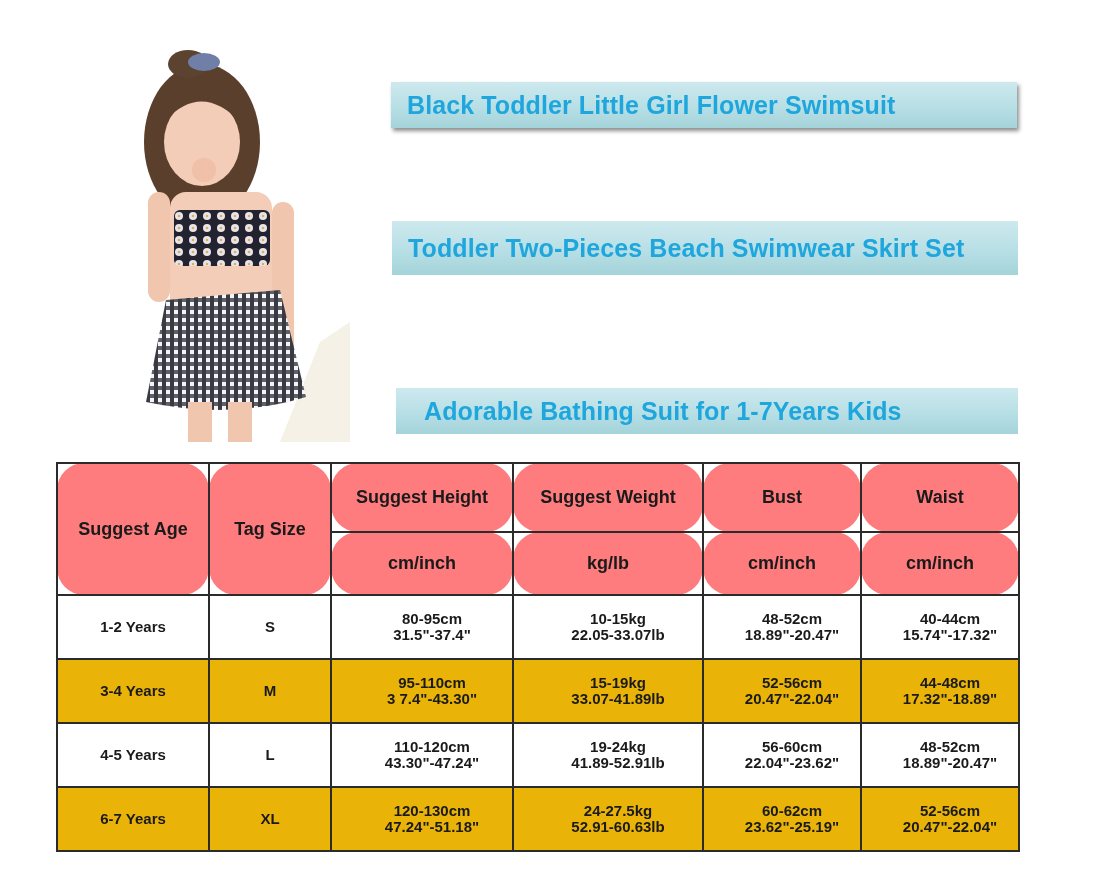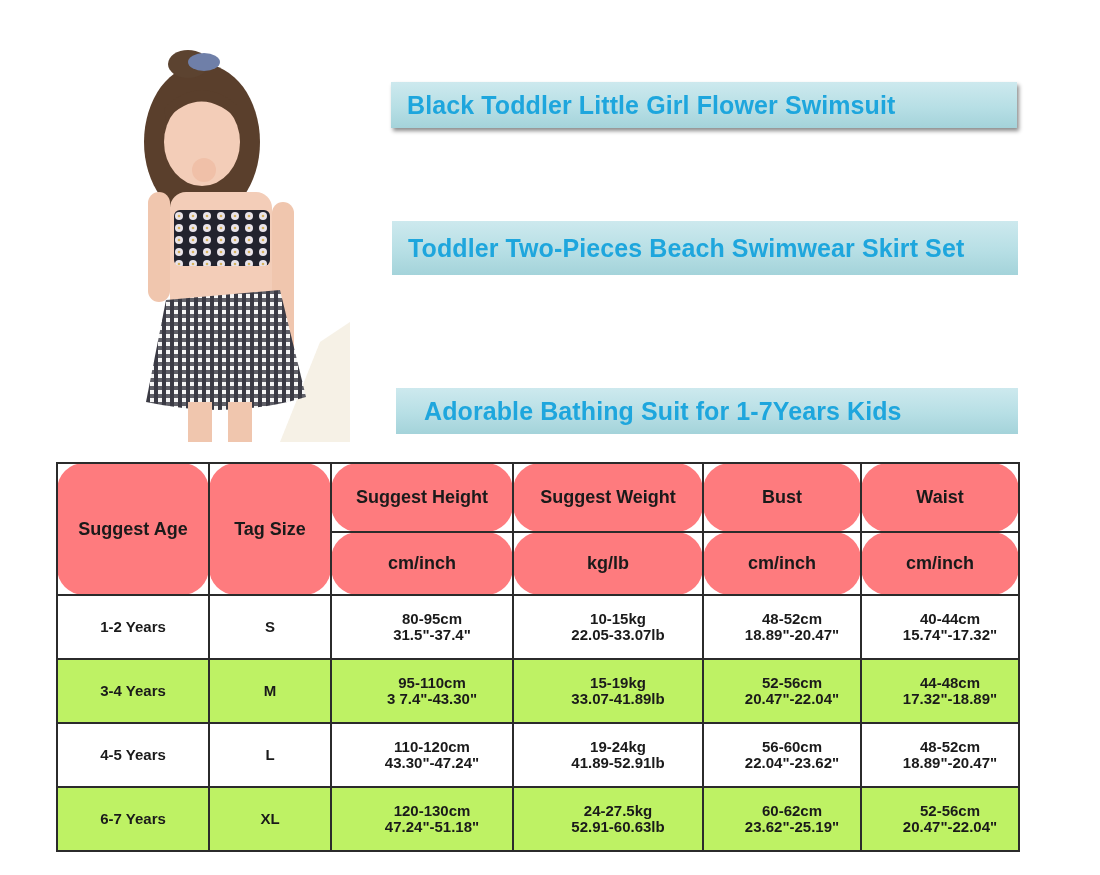--- a/index.html
+++ b/index.html
@@ -39,21 +39,21 @@
     border: 2px solid #2b2b2b;
     text-align: center;
     vertical-align: middle;
     color: #1a1a1a;
     font-weight: bold;
   }
   .size-chart th { background: #fe7b7e; font-size: 18px; border-radius: 27px; }
   .size-chart tr.head-1 th { height: 69px; }
   .size-chart tr.head-2 th { height: 63px; }
   .size-chart tr.row td { height: 64px; font-size: 15px; line-height: 1.1; }
-  .size-chart tr.row.pink td { background: #bef264; }
+  .size-chart tr.row.pink td { background: #eab308; }
   .size-chart tr.row.white td { background: #ffffff; }
   .size-chart td .line { display: block; padding-left: 20px; }
 </style>
 </head>
 <body>
 
 <div class="photo">
   <svg viewBox="0 0 220 400">
     <defs>
       <pattern id="gingham" width="8" height="8" patternUnits="userSpaceOnUse">

